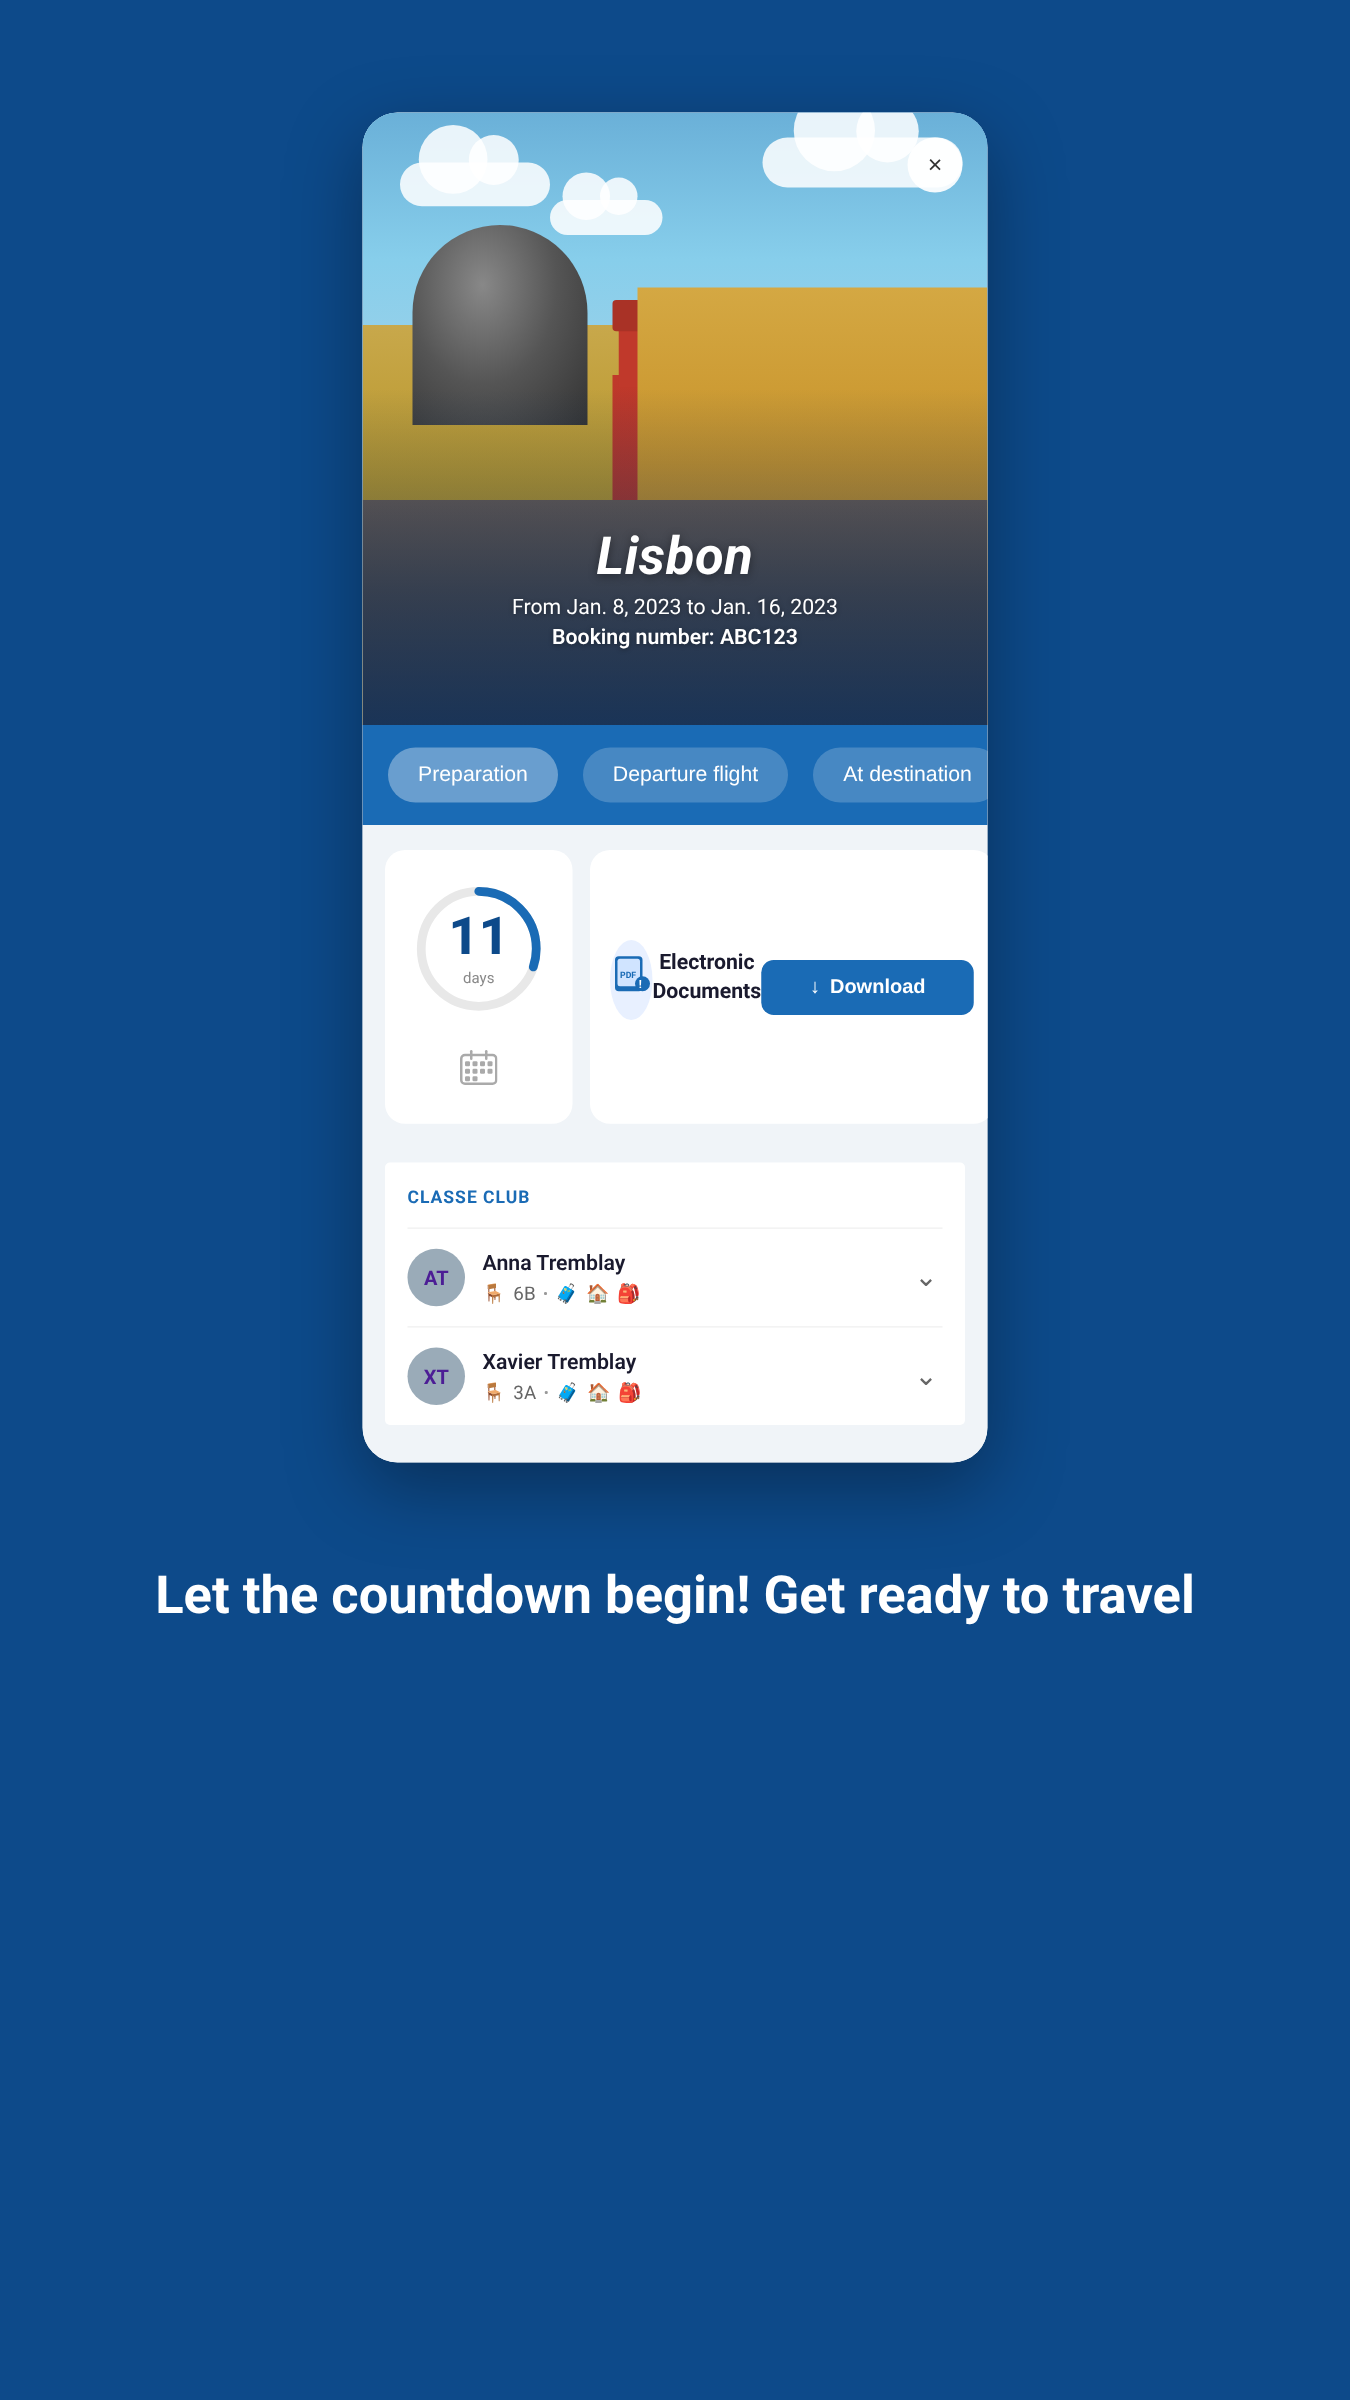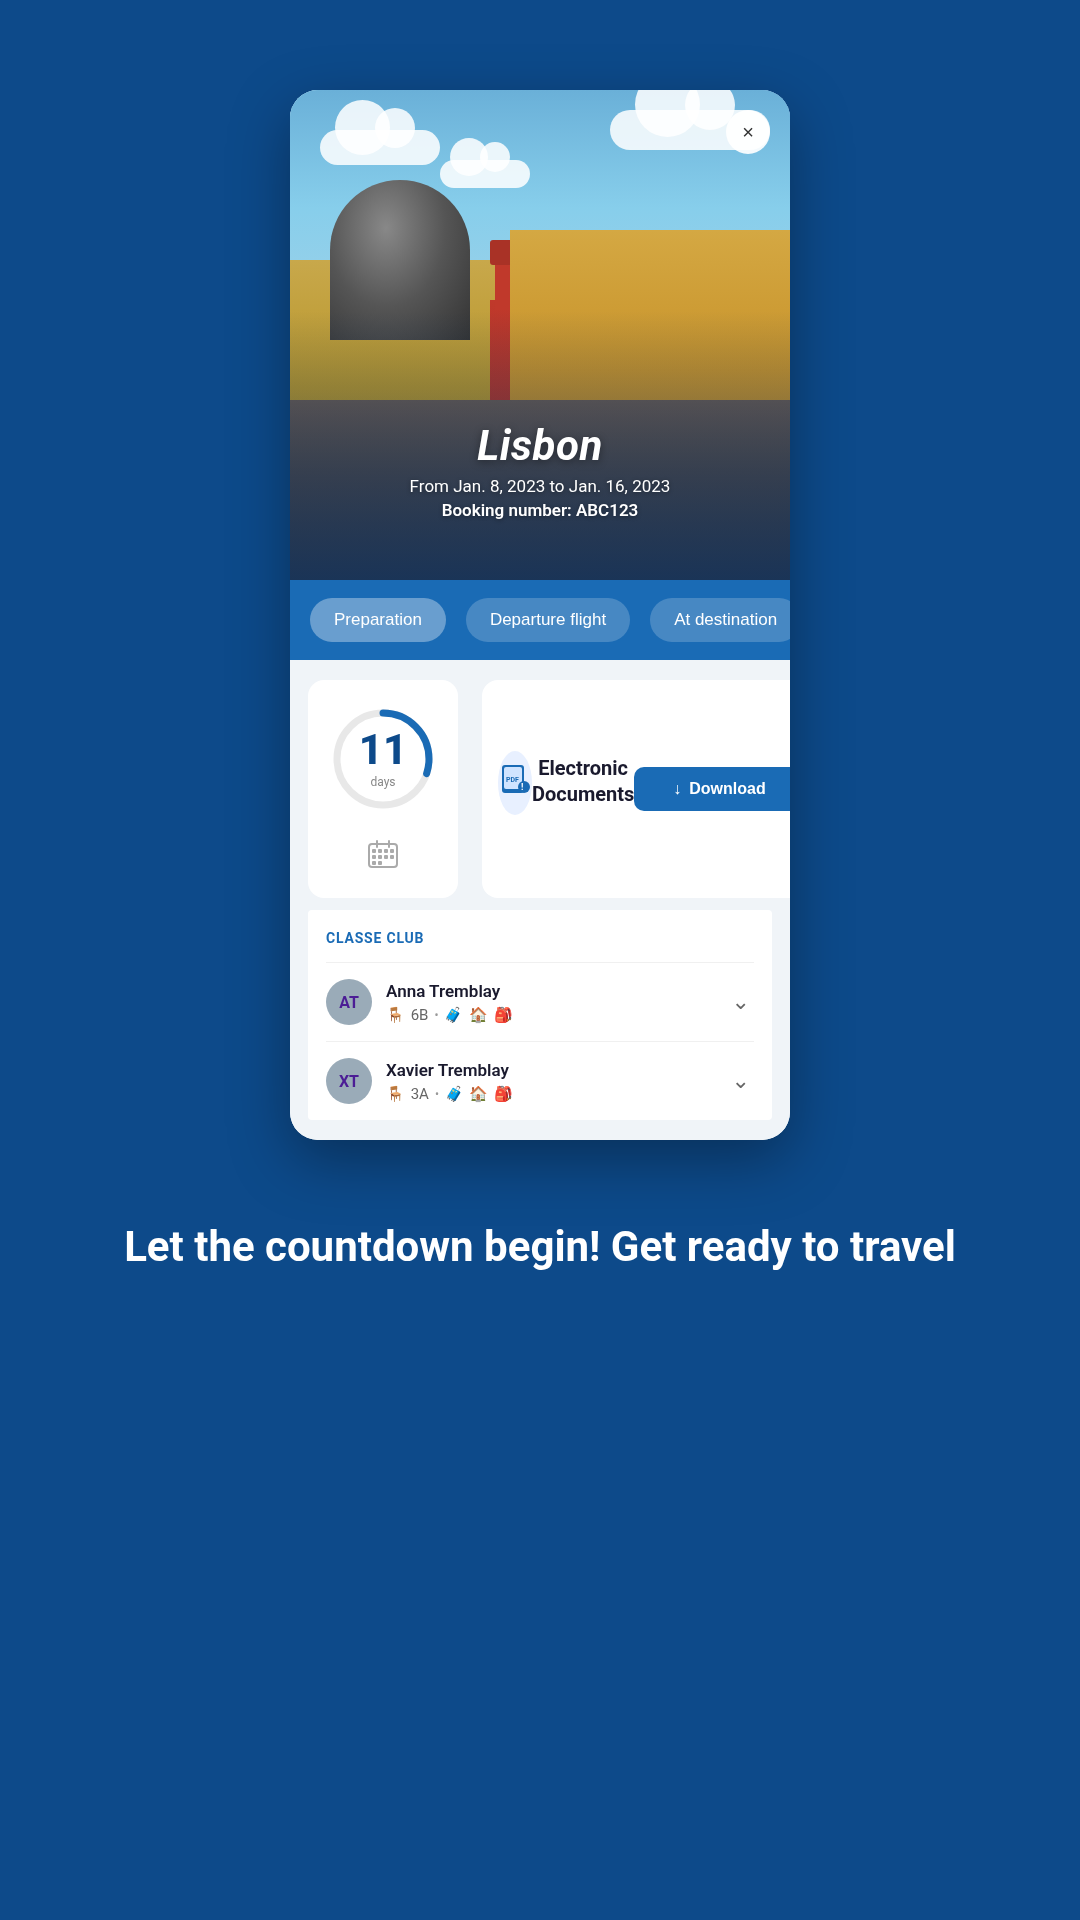--- a/index.html
+++ b/index.html
@@ -235,22 +235,22 @@
 
     
     .content-area {
       background: #f0f4f8;
       padding: 20px 18px;
     }
 
     
     .cards-row {
       display: flex;
-      gap: 24px;
-      margin-bottom: 12px;
+      gap: 14px;
+      margin-bottom: 31px;
     }
 
     .countdown-card {
       flex: 1;
       background: white;
       border-radius: 16px;
       padding: 24px 20px;
       display: flex;
       flex-direction: column;
       align-items: center;
@@ -306,21 +306,21 @@
       justify-content: center;
       margin-bottom: 12px;
     }
 
     .pdf-icon {
       font-size: 30px;
       color: #1a6bb5;
     }
 
     .docs-title {
-      font-size: 20px;
+      font-size: 17px;
       font-weight: 700;
       color: #1a1a2e;
       text-align: center;
       margin-bottom: 16px;
       line-height: 1.3;
     }
 
     .download-btn {
       background: #1a6bb5;
       color: white;
@@ -335,20 +335,21 @@
       gap: 8px;
       width: 100%;
       justify-content: center;
     }
 
     
     .passengers-section {
       background: white;
       border-radius: 4px;
       padding: 20px 18px 0;
+      margin-bottom: 10px;
     }
 
     .section-label {
       font-size: 14px;
       font-weight: 700;
       color: #1a6bb5;
       letter-spacing: 0.8px;
       text-transform: uppercase;
       margin-bottom: 16px;
     }

